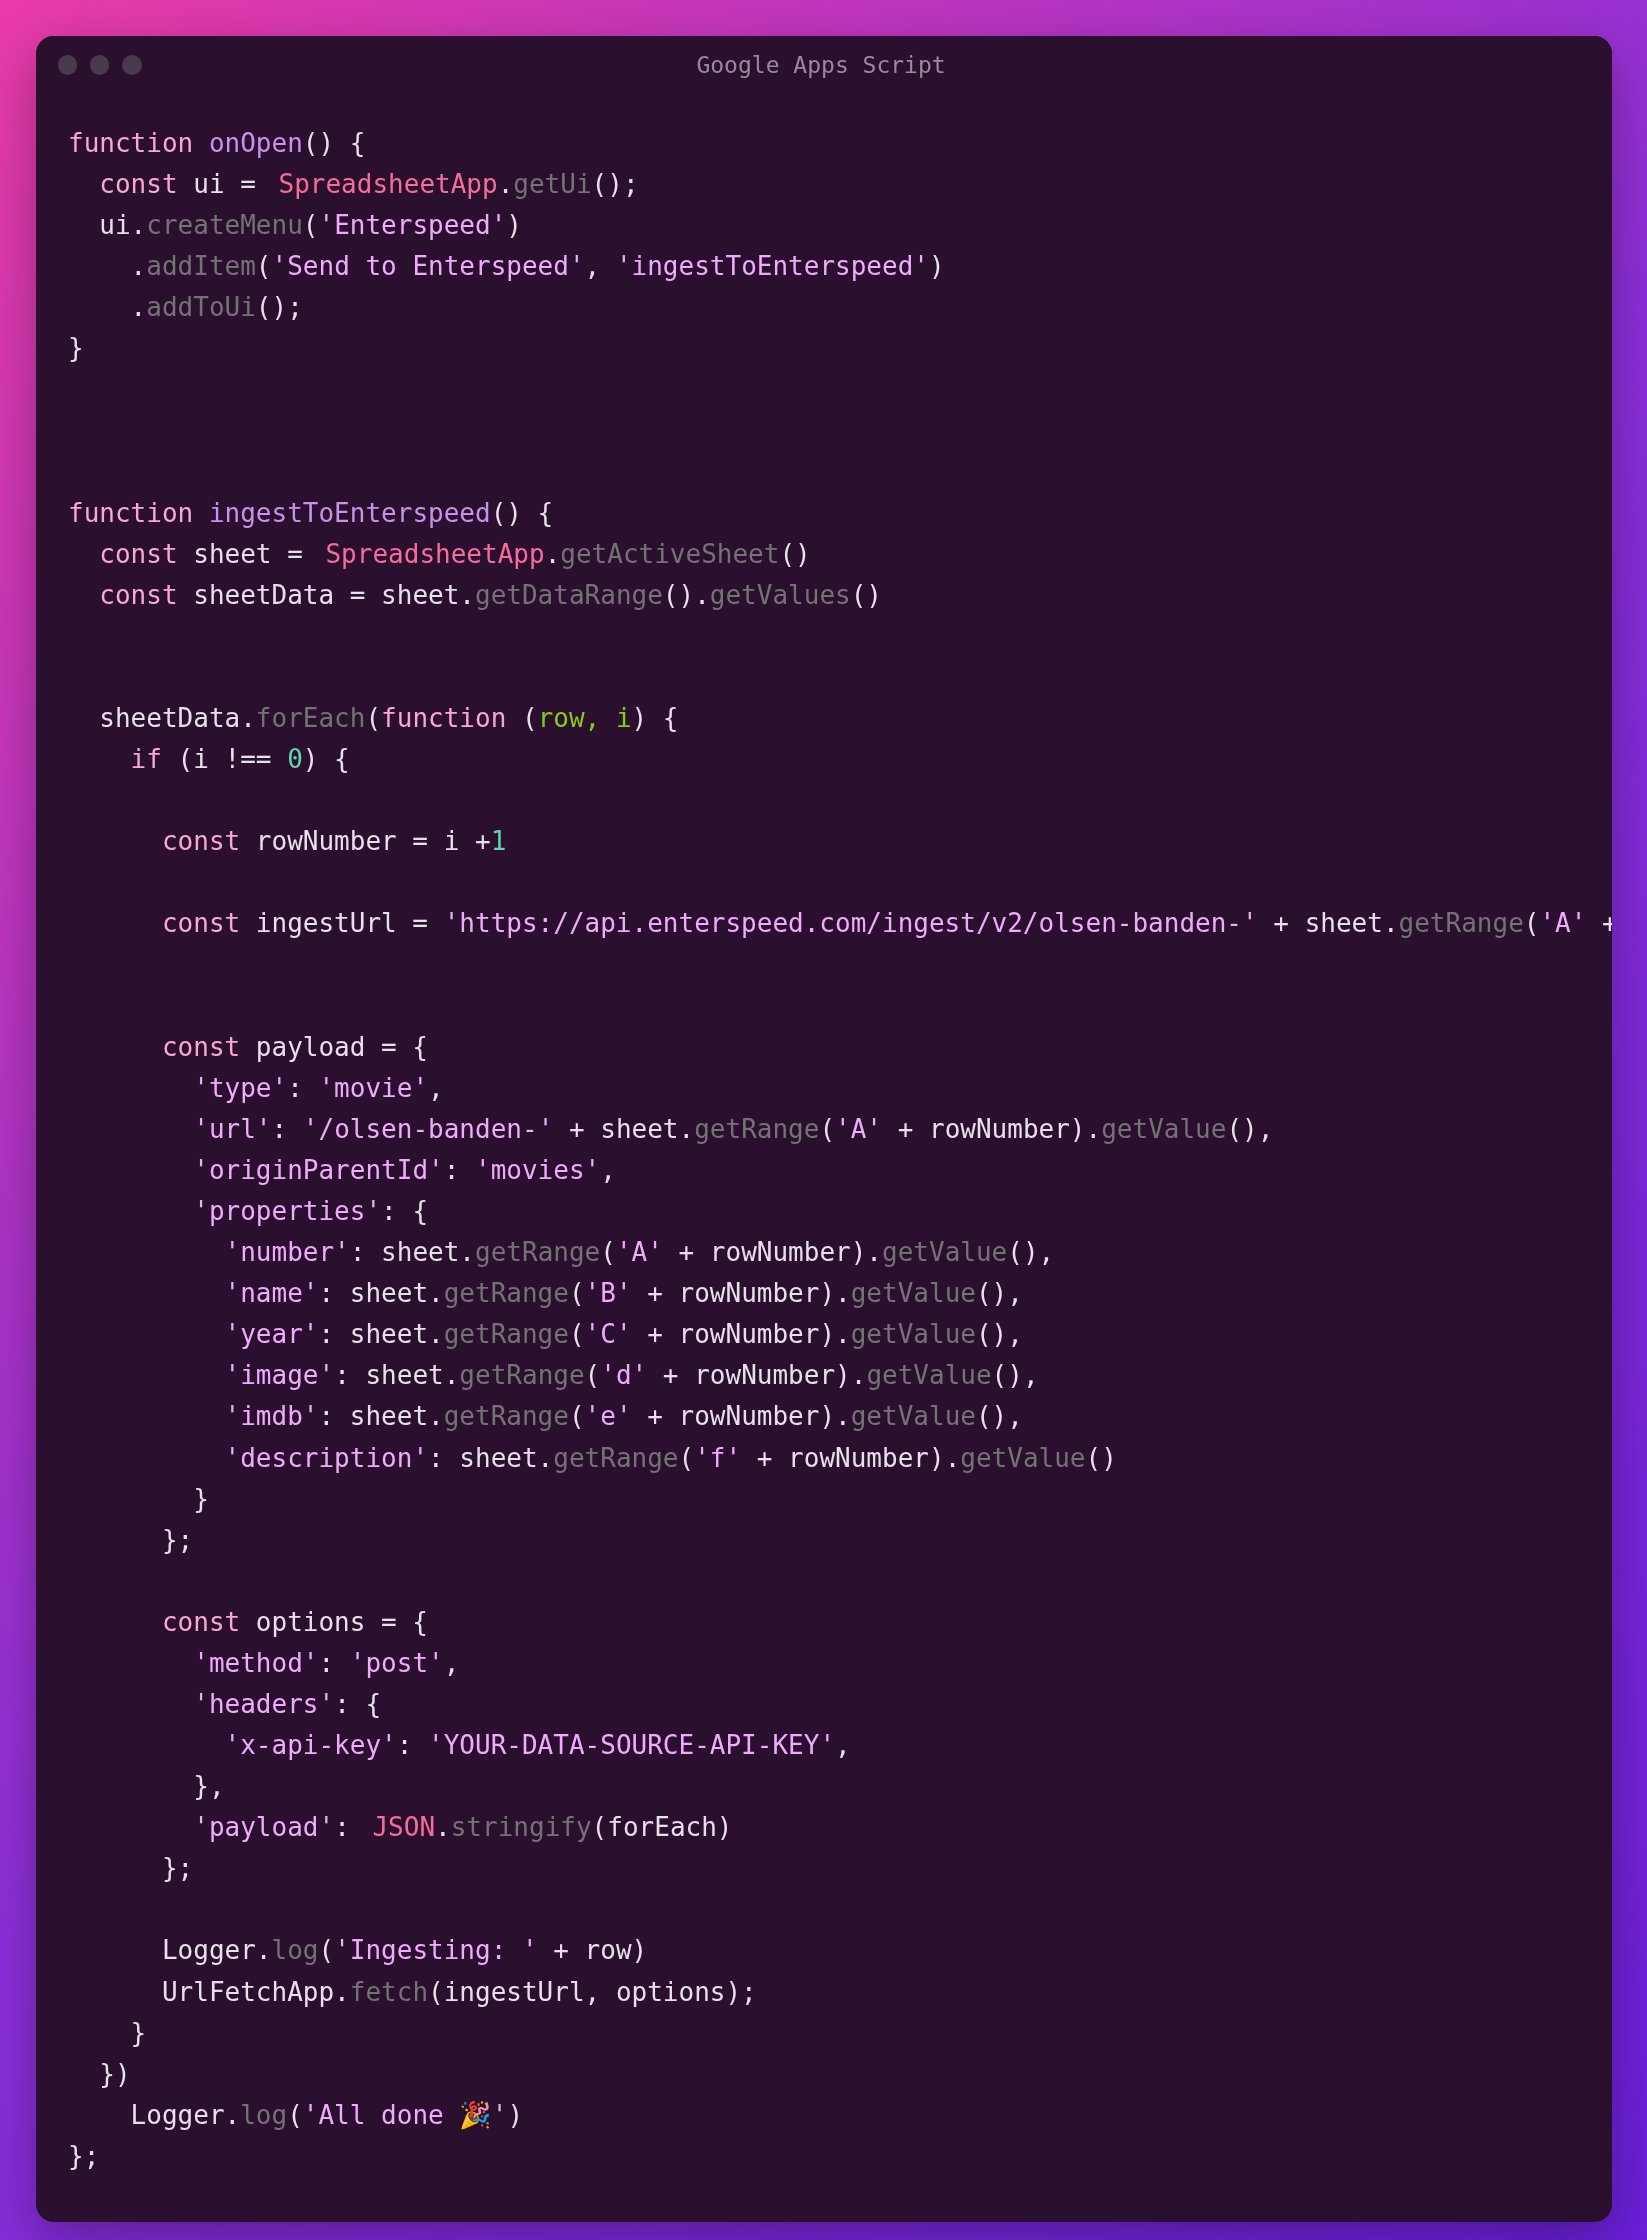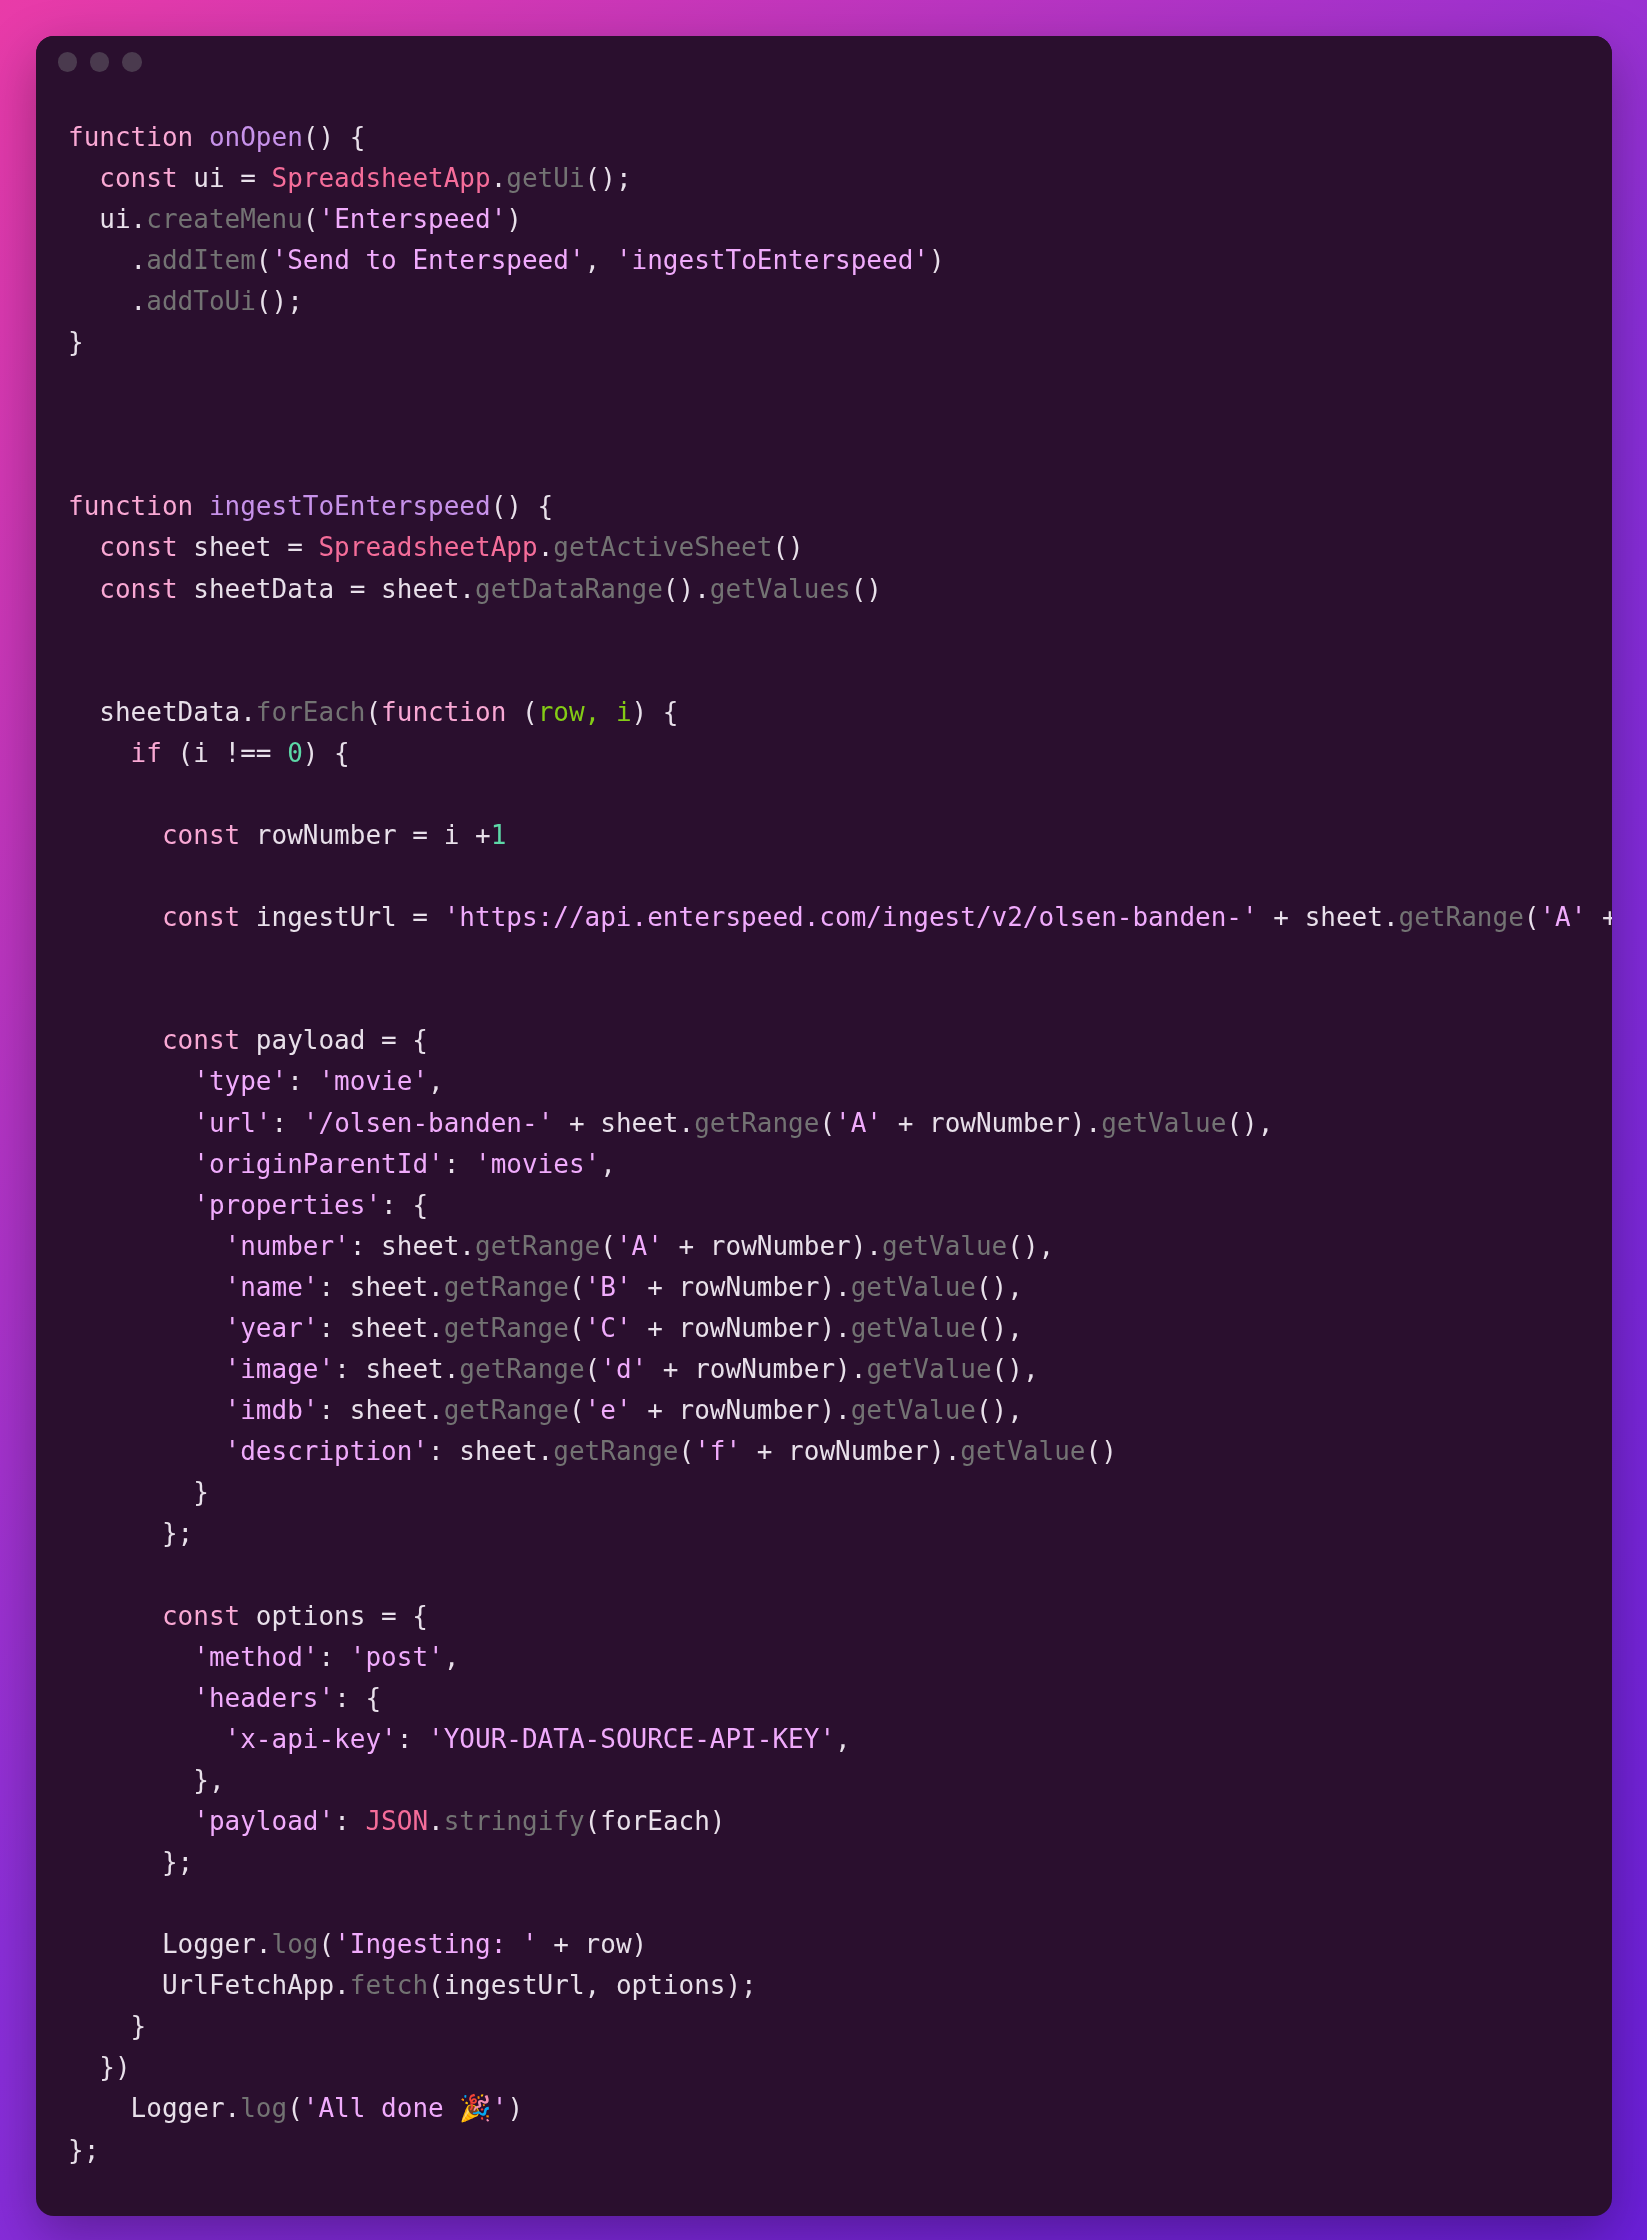--- a/index.html
+++ b/index.html
@@ -45,34 +45,35 @@
     font-size: 26px;
     line-height: 1.58;
     color: #e8e0ea;
     white-space: pre;
     font-family: 'SF Mono', 'Monaco', 'Menlo', 'Consolas', monospace;
   }
   .kw-blue { color: #f9a8d4; }
   .kw-fname { color: #c792ea; }
   .str { color: #f0abfc; }
   .method { color: #737373; }
-  .class { color: #f56d9a; }
+  .class { color: #f56d9a; margin-left: 7px; }
   .num { color: #5dd8a7; }
   .param { color: #84cc16; }
 </style>
 </head>
 <body>
 
 <div class="window">
   <div class="titlebar">
     <div class="traffic-lights">
       <div class="dot"></div>
       <div class="dot"></div>
       <div class="dot"></div>
     </div>
+    <div class="title">Google Apps Script</div>
   </div>
   <div class="code-area"><span class="kw-blue">function</span><span class="kw-fname"> onOpen</span><span>() {</span>
 <span class="kw-blue">  const</span><span> ui = </span><span class="class">SpreadsheetApp</span><span>.</span><span class="method">getUi</span><span>();</span>
 <span>  ui.</span><span class="method">createMenu</span><span>(</span><span class="str">'Enterspeed'</span><span>)</span>
 <span>    .</span><span class="method">addItem</span><span>(</span><span class="str">'Send to Enterspeed'</span><span>, </span><span class="str">'ingestToEnterspeed'</span><span>)</span>
 <span>    .</span><span class="method">addToUi</span><span>();</span>
 <span>}</span>
 <span></span>
 <span></span>
 <span></span>

